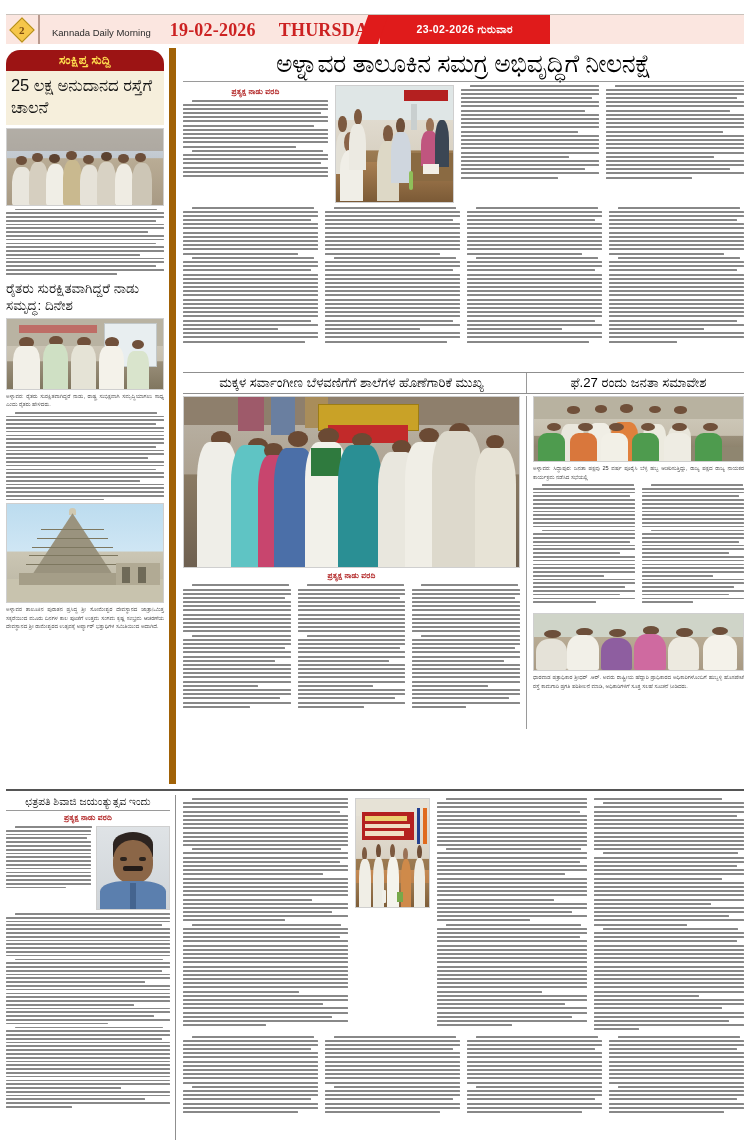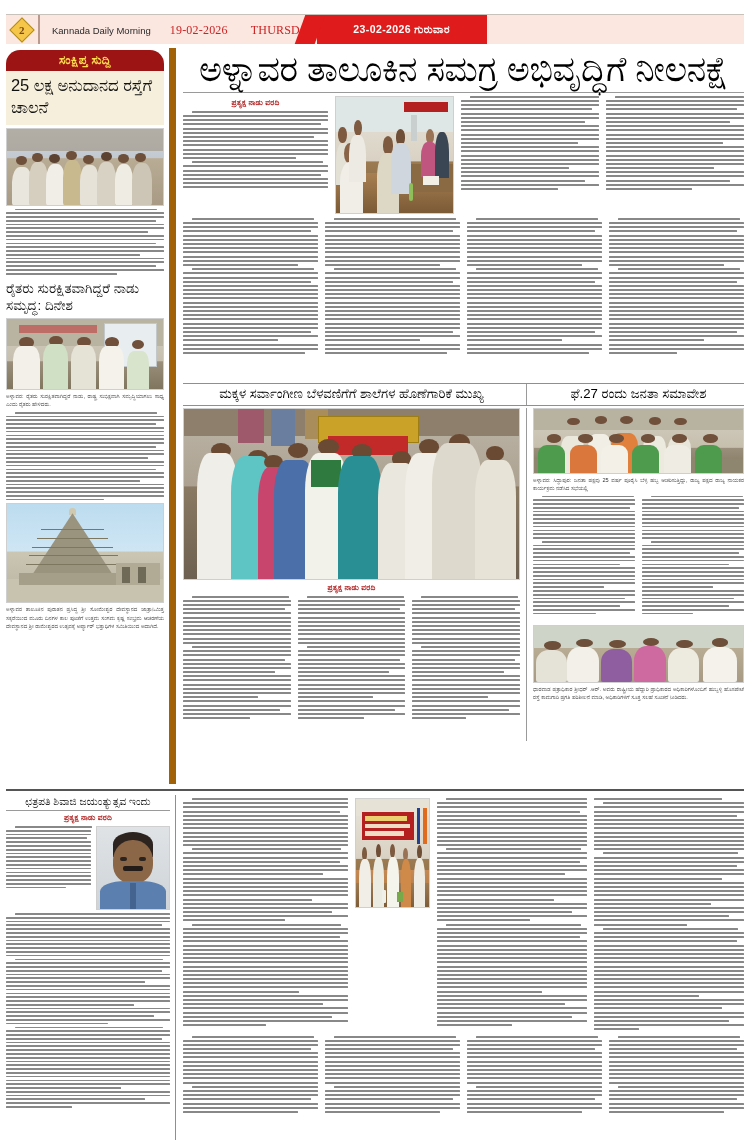--- a/index.html
+++ b/index.html
@@ -37,21 +37,21 @@
   }
   .mast-left { flex:0 0 auto; display:flex; align-items:baseline; gap:5px; padding:0 0 0 12px; }
   .mast-title {
     font-family:"Liberation Serif", serif; font-weight:bold; font-size:17px;
     color:#cc2222; letter-spacing:-0.3px; line-height:30px;
   }
   .mast-sub {
     font-size:9.5px; color:#2b2b2b; line-height:30px; font-family:"Liberation Sans", sans-serif;
   }
   .mast-date {
-    font-family:"Liberation Serif", serif; font-weight:normal; font-size:12px; color:#cc2222;
+    font-family:"Liberation Serif", serif; font-weight:bold; font-size:18px; color:#cc2222;
     line-height:30px; margin-left:14px; letter-spacing:0.2px;text-align:right;
   }
   .mast-center {
     flex:1 1 auto; text-align:right; padding-right:16px;
     font-size:12.5px; color:#cc2222; font-weight:bold; line-height:30px;
     letter-spacing:0.2px;
   }
   .mast-right {
     position:relative; width:170px; background:#e01b1b; color:#fff;
     display:flex; align-items:center; justify-content:center;
@@ -166,21 +166,21 @@
   .ph-port .p-shirt { position:absolute; background:#5b7fae; border-radius:38% 38% 0 0; }
   .ph-port .p-mous { position:absolute; background:#241c18; border-radius:2px; }
 
   
   .ph-group { background:linear-gradient(#d4cfc2 0%,#c6bfae 60%,#9a8f7a 61%,#80765f 100%); }
   .ph-group .g-p { position:absolute; bottom:0; border-radius:32% 32% 0 0; }
   .ph-group .g-h { position:absolute; border-radius:50%; background:#70503a; }
 
   
   .main-headline {
-    font-size:35px; line-height:1.14; text-align:center; color:#000;
+    font-size:25px; line-height:1.14; text-align:center; color:#000;
     letter-spacing:-0.4px; padding:1px 0 3px 0;
     border-bottom:1px solid #9a9a9a;
   }
   .sec-headline {
     font-size:13.2px; line-height:1.2; color:#000; text-align:center;
     padding:2px 0 3px 0;
   }
   .rule-top { border-top:1px solid #8f8f8f; }
   .rule-bot { border-bottom:1px solid #8f8f8f; }
 

